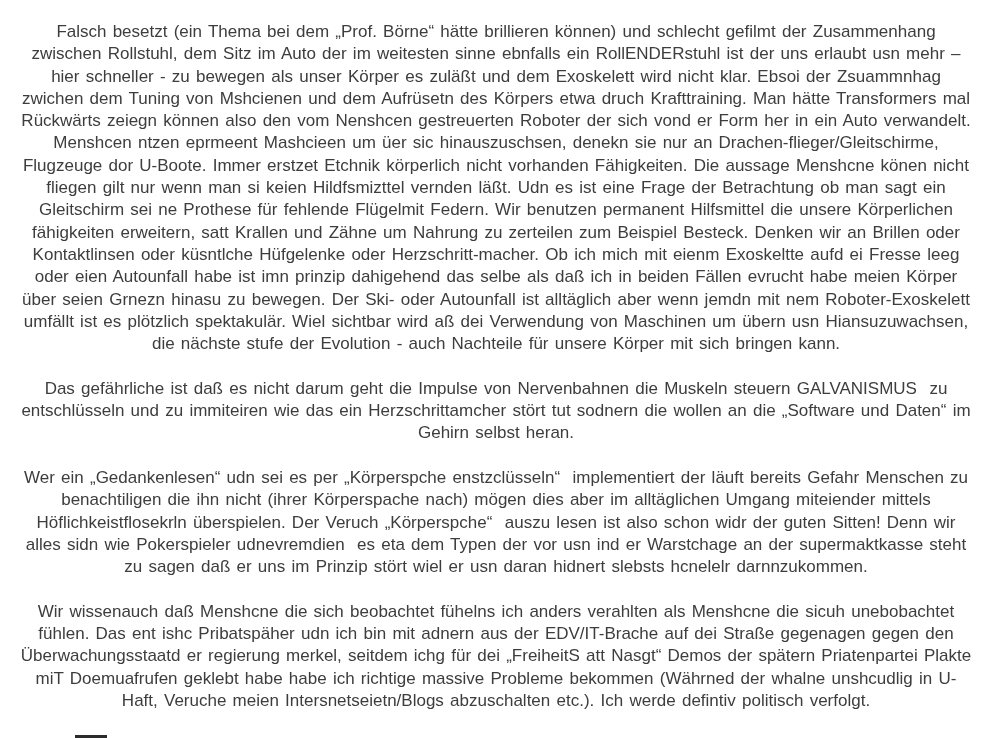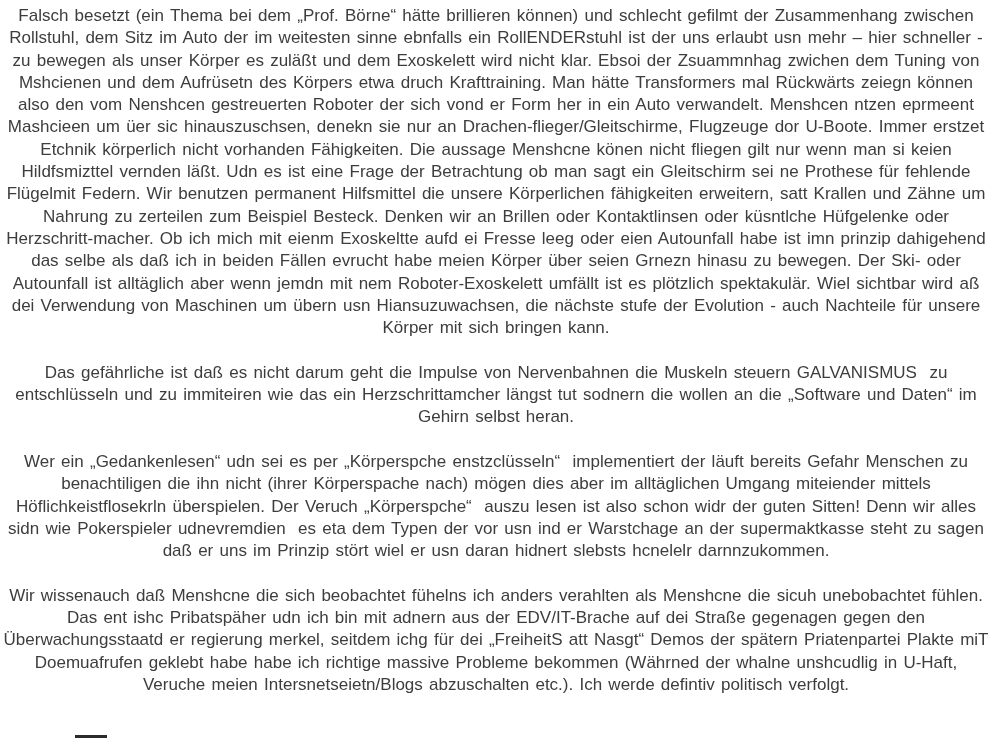--- a/index.html
+++ b/index.html
@@ -18,38 +18,38 @@
     box-sizing: border-box;
     padding: 5px 3px 0 3px;
     font-family: "Liberation Sans", "DejaVu Sans", sans-serif;
     color: #3d3d3d;
     font-size: 17px;
     line-height: 22.3px;
     text-align: center;
     word-spacing: 1.5px;
   }
   .para {
-    margin: 0;
+    margin: 16px;
     white-space: pre-wrap;
   }
   .para + .para {
     margin-top: 22.3px;
   }
   .clipped-fragment {
     position: absolute;
     left: 75px;
     bottom: 0;
     width: 32px;
     height: 3px;
     background: #2b2b2b;
     overflow: hidden;
   }
 </style>
 </head>
 <body>
 
 <div class="page">
   <p class="para">Falsch besetzt (ein Thema bei dem „Prof. Börne“ hätte brillieren können) und schlecht gefilmt der Zusammenhang zwischen Rollstuhl, dem Sitz im Auto der im weitesten sinne ebnfalls ein RollENDERstuhl ist der uns erlaubt usn mehr – hier schneller - zu bewegen als unser Körper es zuläßt und dem Exoskelett wird nicht klar. Ebsoi der Zsuammnhag zwichen dem Tuning von Mshcienen und dem Aufrüsetn des Körpers etwa druch Krafttraining. Man hätte Transformers mal Rückwärts zeiegn können also den vom Nenshcen gestreuerten Roboter der sich vond er Form her in ein Auto verwandelt. Menshcen ntzen eprmeent Mashcieen um üer sic hinauszuschsen, denekn sie nur an Drachen-flieger/Gleitschirme, Flugzeuge dor U-Boote. Immer erstzet Etchnik körperlich nicht vorhanden Fähigkeiten. Die aussage Menshcne könen nicht fliegen gilt nur wenn man si keien Hildfsmizttel vernden läßt. Udn es ist eine Frage der Betrachtung ob man sagt ein Gleitschirm sei ne Prothese für fehlende Flügelmit Federn. Wir benutzen permanent Hilfsmittel die unsere Körperlichen fähigkeiten erweitern, satt Krallen und Zähne um Nahrung zu zerteilen zum Beispiel Besteck. Denken wir an Brillen oder Kontaktlinsen oder küsntlche Hüfgelenke oder Herzschritt-macher. Ob ich mich mit eienm Exoskeltte aufd ei Fresse leeg oder eien Autounfall habe ist imn prinzip dahigehend das selbe als daß ich in beiden Fällen evrucht habe meien Körper über seien Grnezn hinasu zu bewegen. Der Ski- oder Autounfall ist alltäglich aber wenn jemdn mit nem Roboter-Exoskelett umfällt ist es plötzlich spektakulär. Wiel sichtbar wird aß dei Verwendung von Maschinen um übern usn Hiansuzuwachsen, die nächste stufe der Evolution - auch Nachteile für unsere Körper mit sich bringen kann.</p>
-  <p class="para">Das gefährliche ist daß es nicht darum geht die Impulse von Nervenbahnen die Muskeln steuern GALVANISMUS  zu entschlüsseln und zu immiteiren wie das ein Herzschrittamcher längst tut sodnern die wollen an die „Software und Daten“ im Gehirn selbst heran.</p>
+  <p class="para">Das gefährliche ist daß es nicht darum geht die Impulse von Nervenbahnen die Muskeln steuern GALVANISMUS  zu entschlüsseln und zu immiteiren wie das ein Herzschrittamcher stört tut sodnern die wollen an die „Software und Daten“ im Gehirn selbst heran.</p>
   <p class="para">Wer ein „Gedankenlesen“ udn sei es per „Körperspche enstzclüsseln“  implementiert der läuft bereits Gefahr Menschen zu benachtiligen die ihn nicht (ihrer Körperspache nach) mögen dies aber im alltäglichen Umgang miteiender mittels Höflichkeistflosekrln überspielen. Der Veruch „Körperspche“  auszu lesen ist also schon widr der guten Sitten! Denn wir alles sidn wie Pokerspieler udnevremdien  es eta dem Typen der vor usn ind er Warstchage an der supermaktkasse steht zu sagen daß er uns im Prinzip stört wiel er usn daran hidnert slebsts hcnelelr darnnzukommen.</p>
   <p class="para">Wir wissenauch daß Menshcne die sich beobachtet fühelns ich anders verahlten als Menshcne die sicuh unebobachtet fühlen. Das ent ishc Pribatspäher udn ich bin mit adnern aus der EDV/IT-Brache auf dei Straße gegenagen gegen den Überwachungsstaatd er regierung merkel, seitdem ichg für dei „FreiheitS att Nasgt“ Demos der spätern Priatenpartei Plakte miT Doemuafrufen geklebt habe habe ich richtige massive Probleme bekommen (Währned der whalne unshcudlig in U-Haft, Veruche meien Intersnetseietn/Blogs abzuschalten etc.). Ich werde defintiv politisch verfolgt.</p>
   <div class="clipped-fragment"></div>
 </div>
 
 </body></html>

